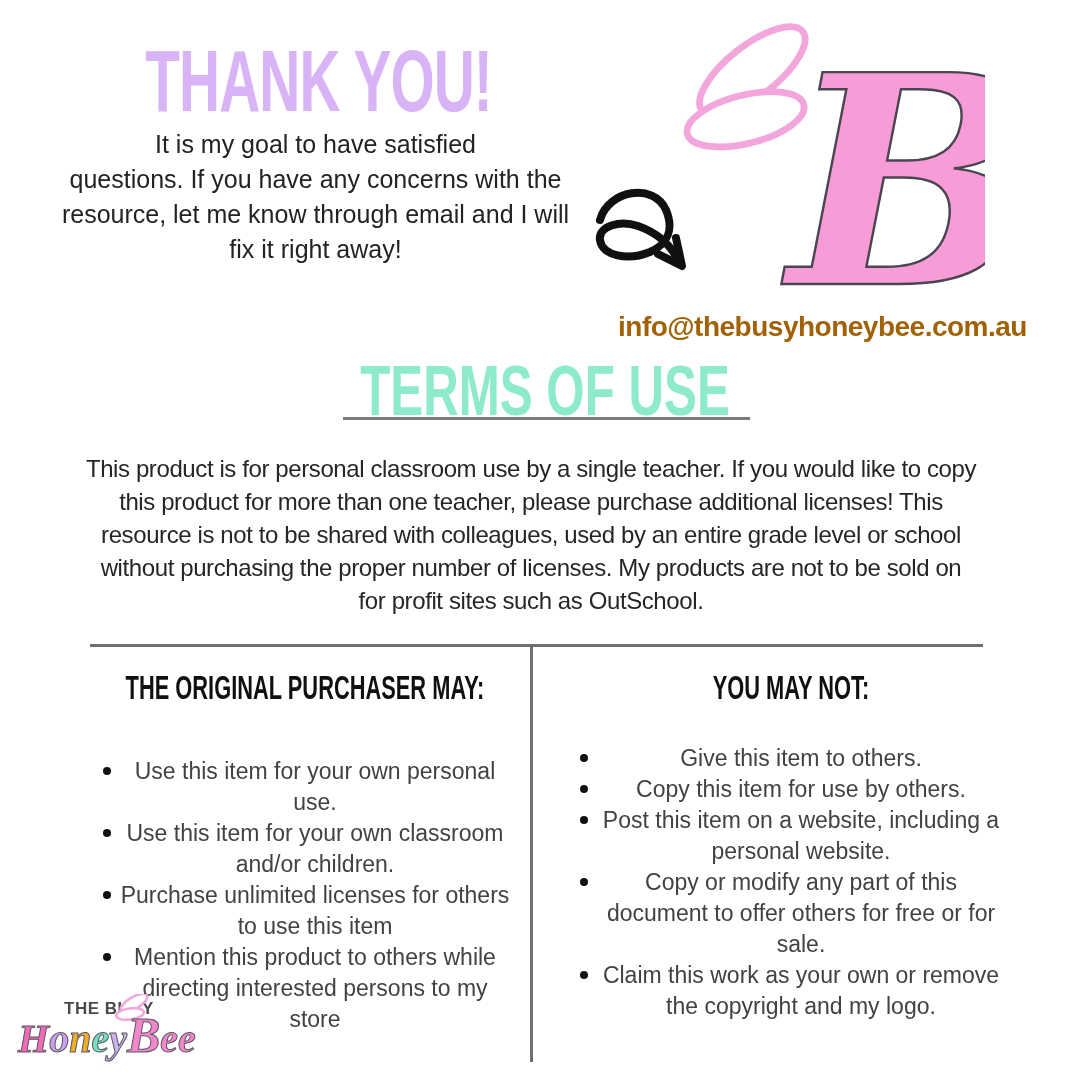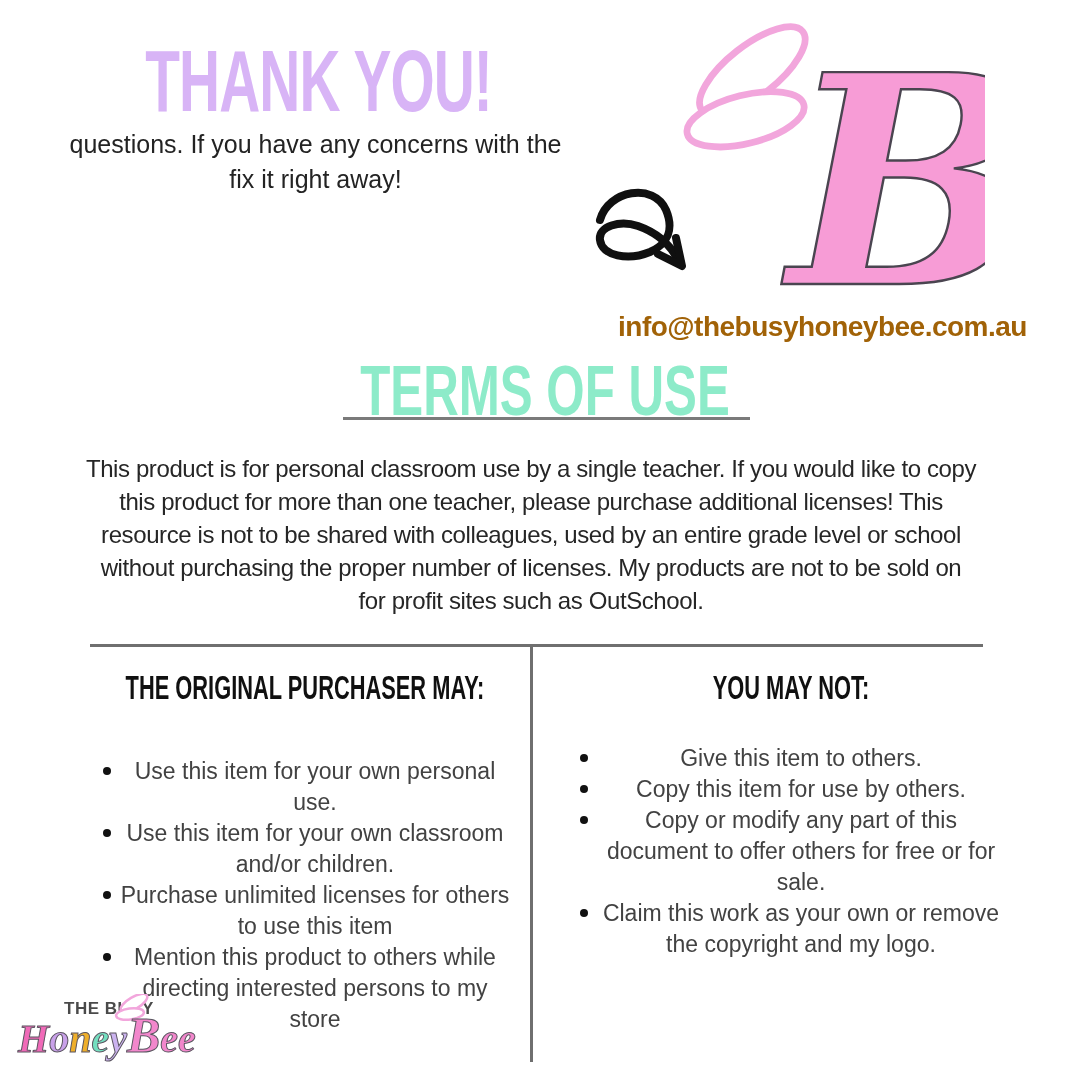--- a/index.html
+++ b/index.html
@@ -79,21 +79,23 @@
   .sl7{color:#f287cc;}
 </style>
 </head>
 <body>
 
 <div class="canvas">
 
   <h1 class="thank-you">THANK YOU!</h1>
 
   <div class="intro">
+    <div class="line">It is my goal to have satisfied</div>
     <div class="line">questions. If you have any concerns with the</div>
+    <div class="line">resource, let me know through email and I will</div>
     <div class="line">fix it right away!</div>
   </div>
 
   <div class="bee-logo">
     <svg width="320" height="310" viewBox="0 0 320 320">
 
       <g>
         <ellipse cx="85" cy="68" rx="66" ry="26" fill="#ffffff" stroke="#f2a6dc" stroke-width="7" transform="rotate(-38 85 68)"></ellipse>
         <ellipse cx="78" cy="118" rx="62" ry="25" fill="#ffffff" stroke="#f2a6dc" stroke-width="7" transform="rotate(-14 78 118)"></ellipse>
       </g>
@@ -151,20 +153,24 @@
     <li>
       <span class="dot"></span>
       <span class="li-text">Give this item to others.</span>
     </li>
     <li>
       <span class="dot"></span>
       <span class="li-text">Copy this item for use by others.</span>
     </li>
     <li>
       <span class="dot"></span>
+      <span class="li-text">Post this item on a website, including a personal website.</span>
+    </li>
+    <li>
+      <span class="dot"></span>
       <span class="li-text">Copy or modify any part of this document to offer others for free or for sale.</span>
     </li>
     <li>
       <span class="dot"></span>
       <span class="li-text">Claim this work as your own or remove the copyright and my logo.</span>
     </li>
   </ul>
 
   <div class="brand">
     <div class="brand-top">THE BUSY</div>

